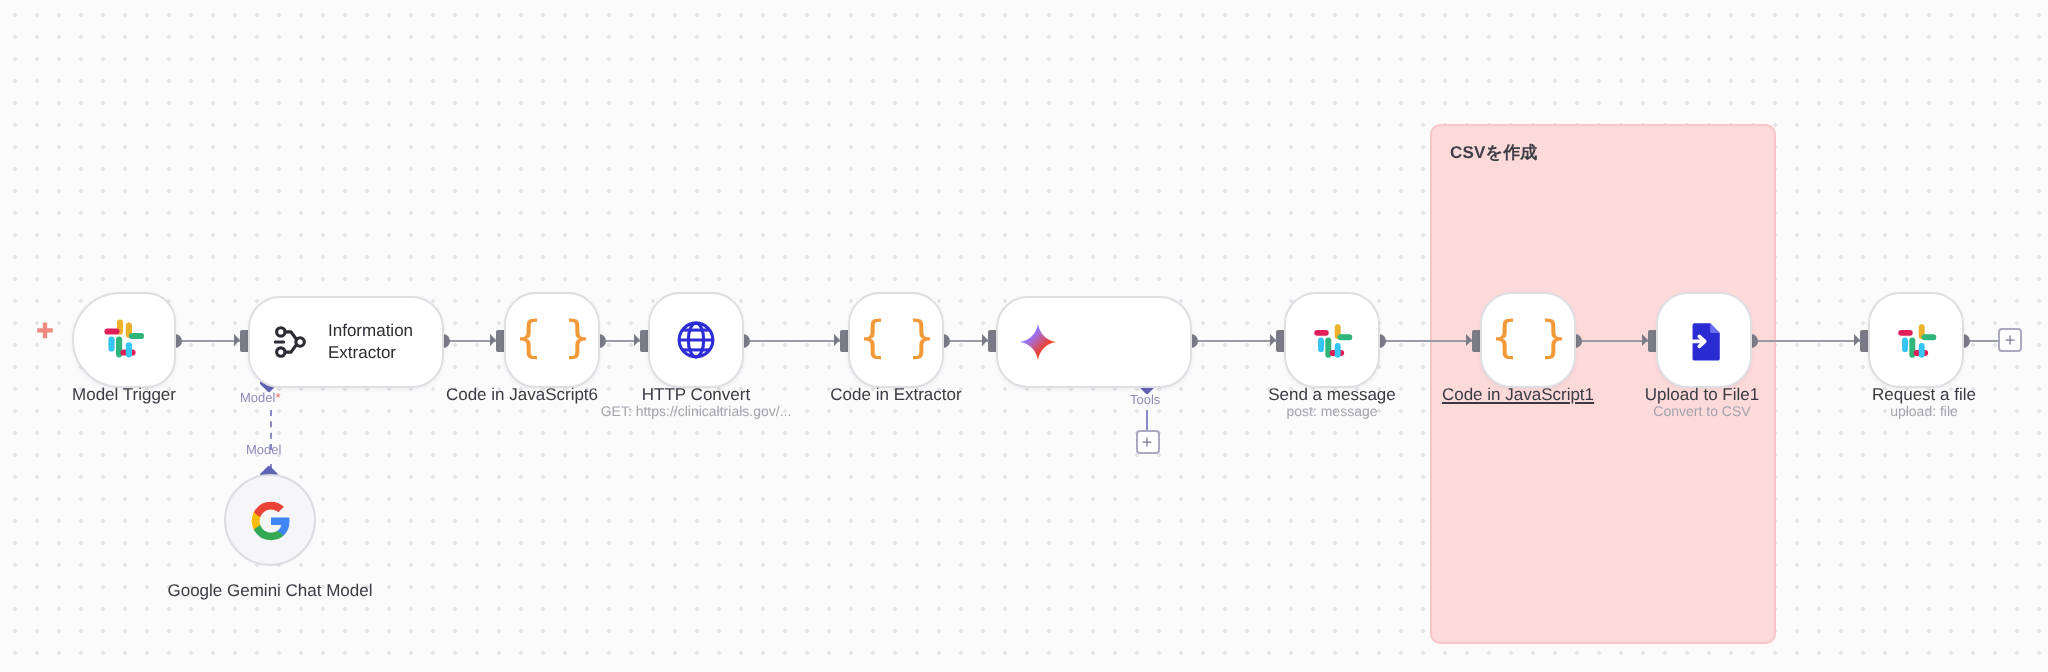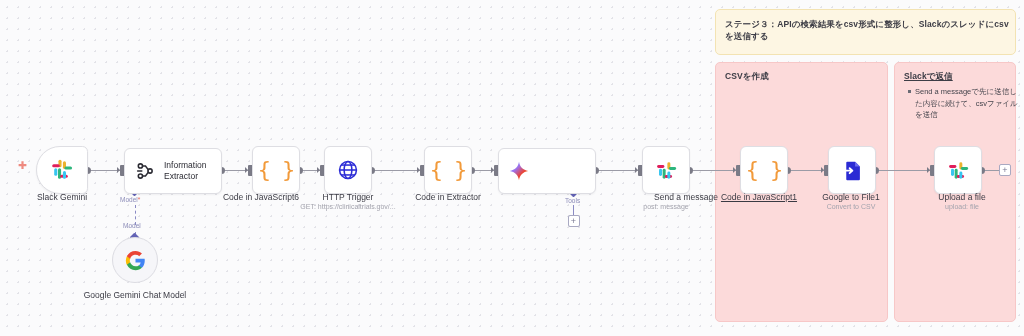--- a/index.html
+++ b/index.html
@@ -55,21 +55,21 @@
     left: -7px; top: 4px;
     width: 3px; height: 3px;
     background: #6b6b75;
   }
 
   
   .node {
     position: absolute;
     background: #ffffff;
     border: 1px solid #dedee3;
-    border-radius: 6px;
+    border-radius: 16px;
     box-sizing: border-box;
     display: flex;
     align-items: center;
     box-shadow: 0 1px 2px rgba(20,20,40,0.05);
   }
   .node.square { width: 48px; height: 48px; justify-content: center; }
   .node.wide   { width: 98px; height: 46px; padding-left: 9px; gap: 8px; }
   .node.trigger {
     width: 52px; height: 48px;
     border-top-left-radius: 26px;
@@ -183,34 +183,25 @@
 
   
   .brace { font-size: 22px; color: #f29a3a; font-family: "DejaVu Sans Mono", monospace; line-height: 1; letter-spacing: -1px;}
   svg { display: block; }
 </style>
 </head>
 <body>
 
 <div id="canvas">
 
-  <div class="sticky sticky-yellow" style="left:715px; top:9px; width:301px; height:46px;">
-    <div class="sticky-title" style="position:absolute; left:9px; top:9px; width:286px;">ステージ３：APIの検索結果をcsv形式に整形し、Slackのスレッドにcsvを送信する</div>
-  </div>
 
   <div class="sticky sticky-pink" style="left:715px; top:62px; width:173px; height:260px;">
     <div class="sticky-title" style="position:absolute; left:9px; top:8px;">CSVを作成</div>
   </div>
 
-  <div class="sticky sticky-pink" style="left:894px; top:62px; width:122px; height:260px;">
-    <div class="sticky-title" style="position:absolute; left:9px; top:8px; text-decoration:underline;">Slackで返信</div>
-    <ul class="sticky-body" style="position:absolute; left:9px; top:23px; width:104px;">
-      <li>Send a messageで先に送信した内容に続けて、csvファイルを送信</li>
-    </ul>
-  </div>
 
   <div class="edge" style="left:88px; top:170px; width:36px;"></div>
 
   <div class="edge" style="left:222px; top:170px; width:30px;"></div>
 
   <div class="edge" style="left:300px; top:170px; width:24px;"></div>
 
   <div class="edge" style="left:372px; top:170px; width:52px;"></div>
 
   <div class="edge" style="left:472px; top:170px; width:26px;"></div>
@@ -275,21 +266,21 @@
           <rect x="6.2" y="4.0" width="7.6" height="3.1" rx="1.55" fill="#ECB22E" transform="rotate(90 10 5.55)"></rect>
           <rect x="10.2" y="16.7" width="7.6" height="3.1" rx="1.55" fill="#E01E5A"></rect>
           <rect x="2.2" y="6.2" width="7.6" height="3.1" rx="1.55" fill="#E01E5A" transform="rotate(0 6 7.75)"></rect>
           <rect x="12.9" y="3.3" width="3.1" height="7.6" rx="1.55" fill="#ECB22E"></rect>
           <rect x="16.7" y="6.2" width="3.1" height="7.6" rx="1.55" fill="#2EB67D" transform="rotate(90 18.25 10)"></rect>
           <rect x="12.9" y="13.1" width="3.1" height="7.6" rx="1.55" fill="#36C5F0" transform="rotate(0 14.45 16.9)"></rect>
         </g>
       </svg>
     </span>
   </div>
-  <div class="node-label" style="left:12px; top:192px; width:100px;">Slack Gemini</div>
+  <div class="node-label" style="left:12px; top:192px; width:100px;">Model Trigger</div>
 
   <div class="node wide" style="left:124px; top:148px;">
     <span>
       <svg width="22" height="22" viewBox="0 0 24 24" fill="none" stroke="#2b2b33" stroke-width="1.7" stroke-linecap="round">
         <circle cx="7" cy="6.5" r="2.3"></circle>
         <circle cx="7" cy="17.5" r="2.3"></circle>
         <circle cx="17.5" cy="12" r="2.3"></circle>
         <path d="M9.3 6.5 h3.2 l3 4"></path>
         <path d="M9.3 17.5 h3.2 l3 -4"></path>
         <path d="M4 12 h4.5"></path>
@@ -307,21 +298,21 @@
     <span>
       <svg width="22" height="22" viewBox="0 0 24 24" fill="none" stroke="#2d2dd6" stroke-width="1.7">
         <circle cx="12" cy="12" r="9.2"></circle>
         <ellipse cx="12" cy="12" rx="4.2" ry="9.2"></ellipse>
         <path d="M2.9 12 h18.2"></path>
         <path d="M4.6 6.6 h14.8"></path>
         <path d="M4.6 17.4 h14.8"></path>
       </svg>
     </span>
   </div>
-  <div class="node-label" style="left:298px; top:192px; width:100px;">HTTP Trigger</div>
+  <div class="node-label" style="left:298px; top:192px; width:100px;">HTTP Convert</div>
   <div class="node-sublabel" style="left:288px; top:202px; width:120px;">GET: https://clinicaltrials.gov/...</div>
 
   <div class="node square" style="left:424px; top:146px;">
     <span class="brace">{&nbsp;}</span>
   </div>
   <div class="node-label" style="left:390px; top:192px; width:116px;">Code in Extractor</div>
 
   <div class="node wide" style="left:498px; top:148px;">
     <span>
       <svg width="22" height="22" viewBox="0 0 24 24">
@@ -344,54 +335,54 @@
         <rect x="4.2" y="10.2" width="3.1" height="7.6" rx="1.55" fill="#36C5F0"></rect>
         <rect x="8.0" y="10.2" width="3.1" height="10.5" rx="1.55" fill="#2EB67D"></rect>
         <rect x="10.2" y="16.7" width="7.6" height="3.1" rx="1.55" fill="#E01E5A"></rect>
         <rect x="2.2" y="6.2" width="7.6" height="3.1" rx="1.55" fill="#E01E5A"></rect>
         <rect x="12.9" y="3.3" width="3.1" height="7.6" rx="1.55" fill="#ECB22E"></rect>
         <rect x="16.7" y="6.2" width="3.1" height="7.6" rx="1.55" fill="#2EB67D" transform="rotate(90 18.25 10)"></rect>
         <rect x="12.9" y="13.1" width="3.1" height="7.6" rx="1.55" fill="#36C5F0"></rect>
       </svg>
     </span>
   </div>
-  <div class="node-label" style="left:642px; top:192px; width:88px;">Send a message</div>
+  <div class="node-label" style="left:622px; top:192px; width:88px;">Send a message</div>
   <div class="node-sublabel" style="left:622px; top:202px; width:88px;">post: message</div>
 
   <div class="node square" style="left:740px; top:146px;">
     <span class="brace">{&nbsp;}</span>
   </div>
   <div class="node-label" style="left:705px; top:192px; width:108px;text-decoration:underline;">Code in JavaScript1</div>
 
   <div class="node square" style="left:828px; top:146px;">
     <span>
       <svg width="23" height="23" viewBox="0 0 24 24">
         <path d="M6.5 2.8 h8.2 l5 5 v13.4 a1 1 0 0 1 -1 1 h-12.2 a1 1 0 0 1 -1 -1 v-17.4 a1 1 0 0 1 1 -1 z" fill="#2b2bd4"></path>
         <path d="M14.7 2.8 l5 5 h-5 z" fill="#6d6df0"></path>
         <path d="M4.2 12.2 h7.6 M9.0 9.6 l2.9 2.6 l-2.9 2.6" fill="none" stroke="#ffffff" stroke-width="1.9" stroke-linecap="round" stroke-linejoin="round"></path>
       </svg>
     </span>
   </div>
-  <div class="node-label" style="left:806px; top:192px; width:90px;">Google to File1</div>
+  <div class="node-label" style="left:806px; top:192px; width:90px;">Upload to File1</div>
   <div class="node-sublabel" style="left:806px; top:202px; width:90px;">Convert to CSV</div>
 
   <div class="node square" style="left:934px; top:146px;">
     <span>
       <svg width="23" height="23" viewBox="0 0 24 24">
         <rect x="4.2" y="10.2" width="3.1" height="7.6" rx="1.55" fill="#36C5F0"></rect>
         <rect x="8.0" y="10.2" width="3.1" height="10.5" rx="1.55" fill="#2EB67D"></rect>
         <rect x="10.2" y="16.7" width="7.6" height="3.1" rx="1.55" fill="#E01E5A"></rect>
         <rect x="2.2" y="6.2" width="7.6" height="3.1" rx="1.55" fill="#E01E5A"></rect>
         <rect x="12.9" y="3.3" width="3.1" height="7.6" rx="1.55" fill="#ECB22E"></rect>
         <rect x="16.7" y="6.2" width="3.1" height="7.6" rx="1.55" fill="#2EB67D" transform="rotate(90 18.25 10)"></rect>
         <rect x="12.9" y="13.1" width="3.1" height="7.6" rx="1.55" fill="#36C5F0"></rect>
       </svg>
     </span>
   </div>
-  <div class="node-label" style="left:918px; top:192px; width:88px;">Upload a file</div>
+  <div class="node-label" style="left:918px; top:192px; width:88px;">Request a file</div>
   <div class="node-sublabel" style="left:918px; top:202px; width:88px;">upload: file</div>
 
   <div class="node-circle" style="left:112px; top:237px;">
     <span>
       <svg width="21" height="21" viewBox="0 0 24 24">
         <path fill="#4285F4" d="M22.6 12.25c0-.78-.07-1.53-.2-2.25H12v4.26h5.92a5.06 5.06 0 0 1-2.2 3.32v2.77h3.57c2.08-1.92 3.28-4.74 3.28-8.1z"></path>
         <path fill="#34A853" d="M12 23c2.97 0 5.46-.98 7.28-2.65l-3.57-2.77c-.98.66-2.23 1.06-3.71 1.06-2.86 0-5.29-1.93-6.16-4.53H2.18v2.84A11 11 0 0 0 12 23z"></path>
         <path fill="#FBBC05" d="M5.84 14.11a6.6 6.6 0 0 1 0-4.22V7.05H2.18a11 11 0 0 0 0 9.9l3.66-2.84z"></path>
         <path fill="#EA4335" d="M12 5.38c1.62 0 3.06.56 4.21 1.64l3.15-3.15C17.45 2.09 14.97 1 12 1a11 11 0 0 0-9.82 6.05l3.66 2.84C6.71 7.3 9.14 5.38 12 5.38z"></path>
       </svg>

